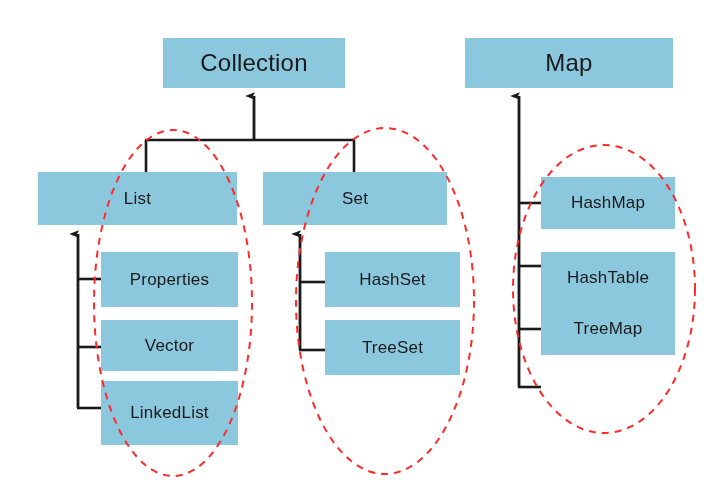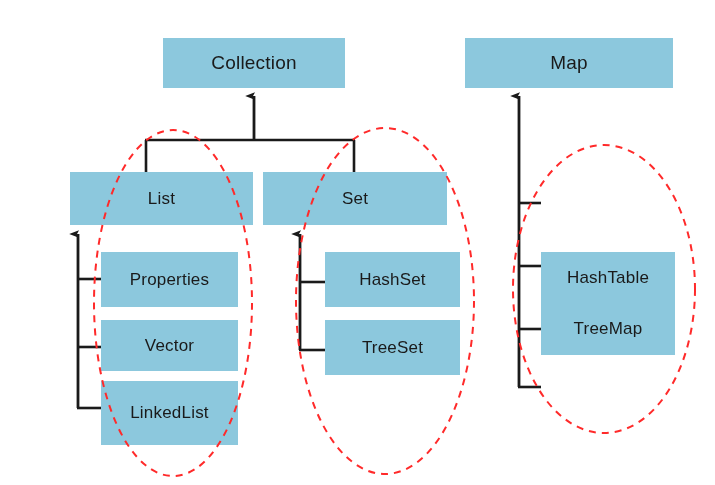--- a/index.html
+++ b/index.html
@@ -24,21 +24,21 @@
     display: flex;
     align-items: center;
     justify-content: center;
     font-size: 17px;
     font-family: "Liberation Sans", sans-serif;
     letter-spacing: 0.2px;
     box-sizing: border-box;
     white-space: nowrap;
   }
   .node-box.root-level {
-    font-size: 19px;
+    font-size: 24px;
   }
   .svg-layer {
     position: absolute;
     left: 0;
     top: 0;
     width: 715px;
     height: 485px;
     pointer-events: none;
   }
   .svg-layer.connectors {
@@ -90,21 +90,21 @@
   </svg>
 
   <div class="node-box root-level" style="left:163px; top:38px; width:182px; height:50px;">
     <span>Collection</span>
   </div>
 
   <div class="node-box root-level" style="left:465px; top:38px; width:208px; height:50px;">
     <span>Map</span>
   </div>
 
-  <div class="node-box" style="left:70px; top:172px; width:183px; height:53px;">
+  <div class="node-box" style="left:38px; top:172px; width:199px; height:53px;">
     <span>List</span>
   </div>
 
   <div class="node-box" style="left:263px; top:172px; width:184px; height:53px;">
     <span>Set</span>
   </div>
 
   <div class="node-box" style="left:101px; top:252px; width:137px; height:55px;">
     <span>Properties</span>
   </div>
@@ -118,20 +118,23 @@
   </div>
 
   <div class="node-box" style="left:325px; top:252px; width:135px; height:55px;align-items:center;">
     <span>HashSet</span>
   </div>
 
   <div class="node-box" style="left:325px; top:320px; width:135px; height:55px;">
     <span>TreeSet</span>
   </div>
 
+  <div class="node-box" style="left:541px; top:177px; width:134px; height:52px;">
+    <span>HashMap</span>
+  </div>
 
   <div class="node-box" style="left:541px; top:252px; width:134px; height:52px;">
     <span>HashTable</span>
   </div>
 
   <div class="node-box" style="left:541px; top:303px; width:134px; height:52px;">
     <span>TreeMap</span>
   </div>
 
 

